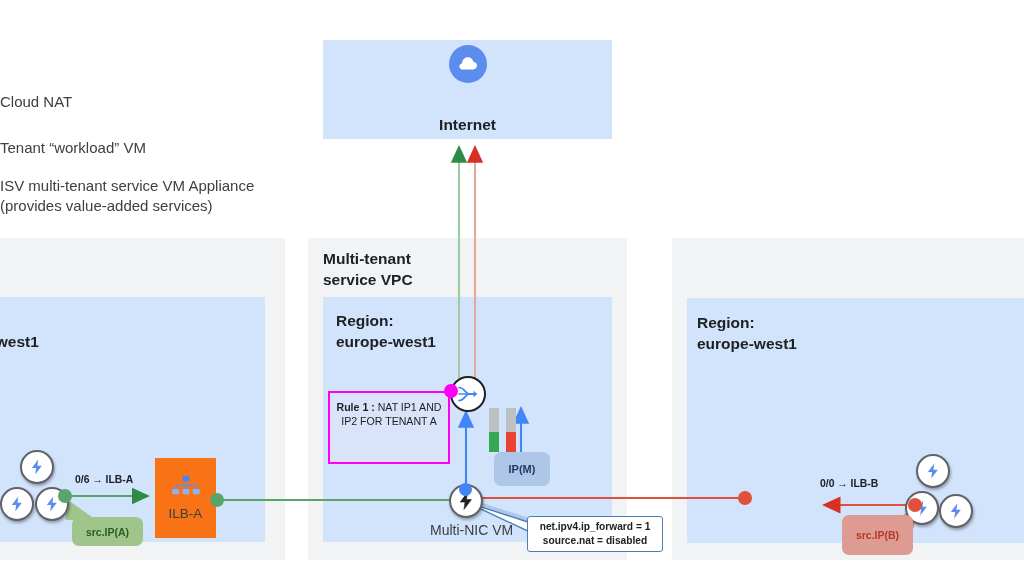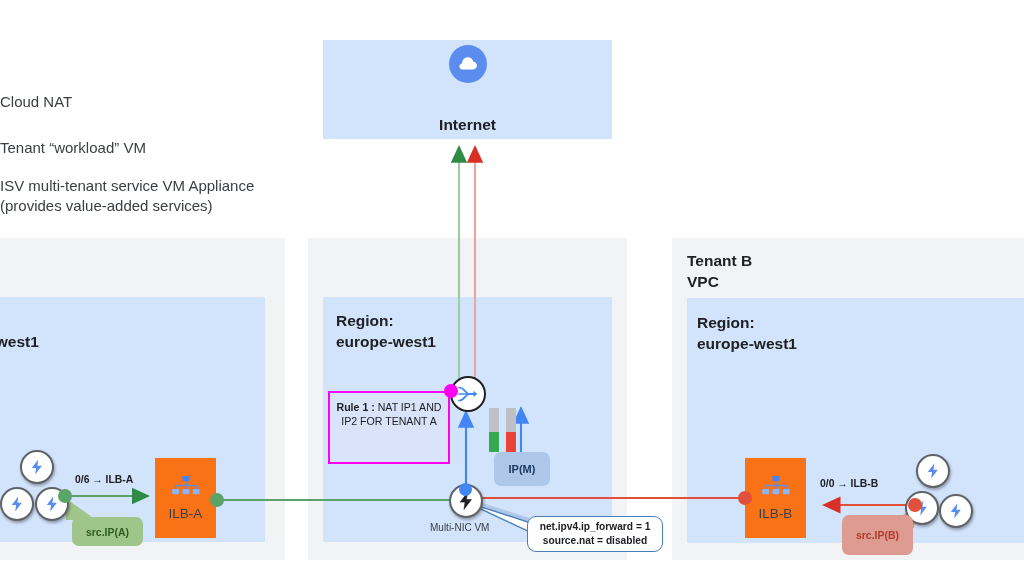--- a/index.html
+++ b/index.html
@@ -166,34 +166,34 @@
     font-weight: bold;
   }
   .callout-sysctl {
     background: #ffffff;
     border: 1.6px solid #4a7ebb;
     color: #202124;
     font-size: 10.2px;
     font-weight: bold;
     line-height: 14px;
     white-space: pre-line;
-    border-radius: 9px;
+    border-radius: 3px;
   }
 
   
   .edge-label {
     position: absolute;
     font-size: 10.4px;
     font-weight: bold;
     color: #202124;
     white-space: nowrap;
   }
   .node-caption {
     position: absolute;
-    font-size: 10px;
+    font-size: 14px;
     color: #3c4043;
     white-space: nowrap;
   }
   .dot { position: absolute; border-radius: 50%; }
 
   svg.overlay {
     position: absolute;
     left: 0; top: 0;
     width: 1024px;
     height: 585px;
@@ -227,27 +227,27 @@
     <div class="internet-label">Internet</div>
   </div>
 
   <div class="vpc-panel" style="left:-56px; top:238px; width:341px; height:322px;"></div>
   <div class="vpc-title" style="left:-16px; top:250px; width:200px;">A</div>
   <div class="region-box" style="left:-40px; top:297px; width:305px; height:245px;"></div>
   <div class="region-label" style="left:-18px; top:310px; width:220px;">n:
 e-west1</div>
 
   <div class="vpc-panel" style="left:308px; top:238px; width:319px; height:322px;"></div>
+  <div class="vpc-title" style="left:323px; top:248px; width:220px;">Multi-tenant
+service VPC</div>
   <div class="region-box" style="left:323px; top:297px; width:289px; height:245px;"></div>
   <div class="region-label" style="left:336px; top:310px; width:230px;">Region:
 europe-west1</div>
 
   <div class="vpc-panel" style="left:672px; top:238px; width:410px; height:322px;"></div>
-  <div class="vpc-title" style="left:687px; top:250px; width:220px;">Tenant B
-VPC</div>
   <div class="region-box" style="left:687px; top:298px; width:380px; height:245px;"></div>
   <div class="region-label" style="left:697px; top:312px; width:230px;">Region:
 europe-west1</div>
 
   <svg class="overlay">
     <defs>
       <marker id="arrGreen" markerWidth="9" markerHeight="9" refX="7.5" refY="4.5" orient="auto">
         <path d="M0,0.6 L8.4,4.5 L0,8.4 z" fill="#2e8b45"></path>
       </marker>
       <marker id="arrRed" markerWidth="9" markerHeight="9" refX="7.5" refY="4.5" orient="auto">
@@ -349,30 +349,20 @@
       <rect x="11.5" y="1" width="7" height="5.2" rx="1" fill="#4285f4"></rect>
       <path d="M15,6.4 L15,10.5 M4.6,10.5 L25.4,10.5 M4.6,10.5 L4.6,14 M15,10.5 L15,14 M25.4,10.5 L25.4,14" stroke="#5b8def" stroke-width="1.5" fill="none"></path>
       <rect x="1.2" y="14" width="6.8" height="5.2" rx="1" fill="#8ab4f8"></rect>
       <rect x="11.5" y="14" width="6.8" height="5.2" rx="1" fill="#8ab4f8"></rect>
       <rect x="21.8" y="14" width="6.8" height="5.2" rx="1" fill="#8ab4f8"></rect>
     </svg>
     <div class="ilb-label">ILB-A</div>
   </div>
   <div class="dot" style="left:210px; top:493px; width:14px; height:14px; background:#5aa469; z-index:11;"></div>
 
-  <div class="ilb-box" style="left:745px; top:458px; width:61px; height:80px;">
-    <svg width="30" height="26" viewBox="0 0 30 26" aria-hidden="true">
-      <rect x="11.5" y="1" width="7" height="5.2" rx="1" fill="#4285f4"></rect>
-      <path d="M15,6.4 L15,10.5 M4.6,10.5 L25.4,10.5 M4.6,10.5 L4.6,14 M15,10.5 L15,14 M25.4,10.5 L25.4,14" stroke="#5b8def" stroke-width="1.5" fill="none"></path>
-      <rect x="1.2" y="14" width="6.8" height="5.2" rx="1" fill="#8ab4f8"></rect>
-      <rect x="11.5" y="14" width="6.8" height="5.2" rx="1" fill="#8ab4f8"></rect>
-      <rect x="21.8" y="14" width="6.8" height="5.2" rx="1" fill="#8ab4f8"></rect>
-    </svg>
-    <div class="ilb-label">ILB-B</div>
-  </div>
   <div class="dot" style="left:738px; top:491px; width:14px; height:14px; background:#e0503a; z-index:11;"></div>
 
   <div class="edge-label" style="left:820px; top:478px;text-align:right;">0/0 → ILB-B</div>
   <div class="dot" style="left:908px; top:498px; width:14px; height:14px; background:#e0503a; z-index:11;"></div>
 
   <div class="vm-circle" style="left:916px; top:454px;">
     <svg width="18" height="18" viewBox="0 0 20 20" aria-hidden="true">
       <path d="M11.4,1.6 L4.2,11.1 L9.0,11.1 L8.0,18.4 L15.4,8.6 L10.5,8.6 z" fill="#5b8def"></path>
     </svg>
   </div>

